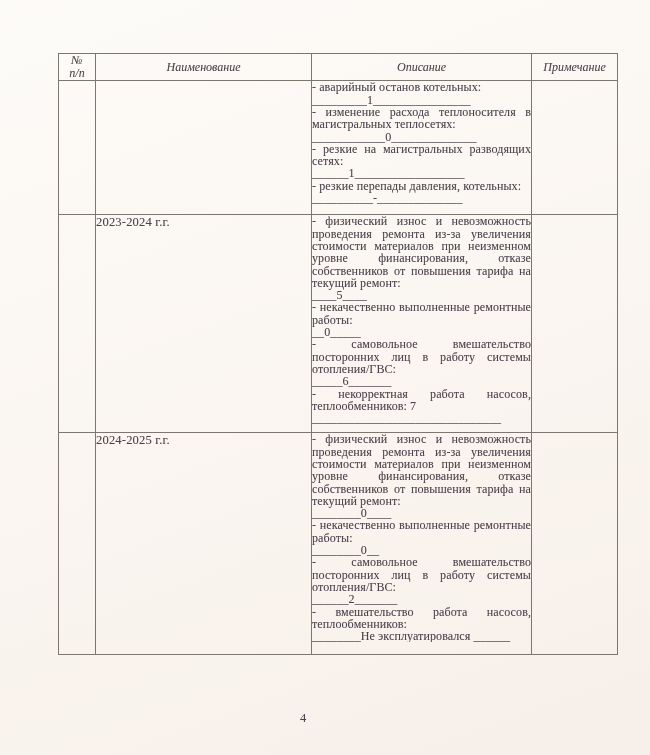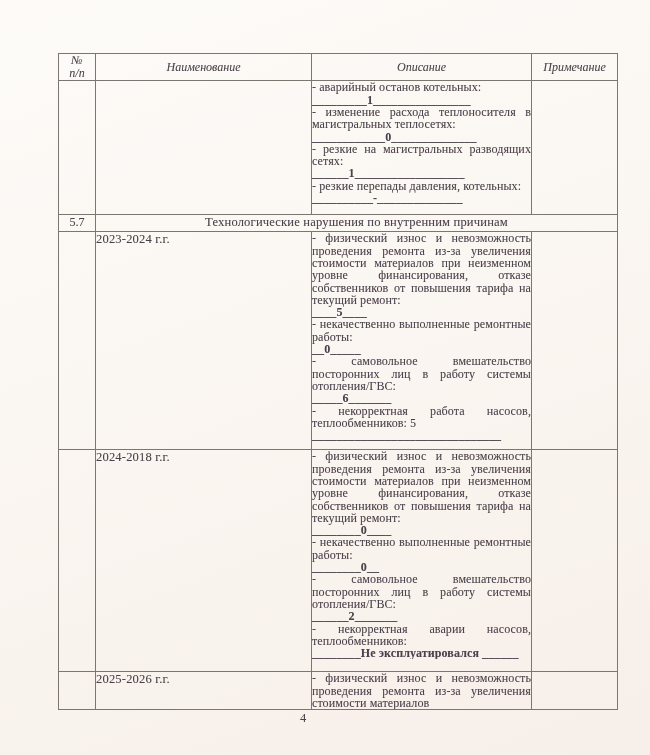--- a/index.html
+++ b/index.html
@@ -31,21 +31,21 @@
     height:26px;color:#4a444f;
   }
   .hdr-num-stack span{display:block;}
   .c-num{font-size:12px;text-align:center;padding-top:1px;}
   .c-name{font-size:12.5px;padding:2px 4px 0 10px;letter-spacing:0.2px;}
   .c-desc{
     font-size:12px;line-height:12.3px;
     padding:2px 6px 0 6px;letter-spacing:0.1px;
   }
   .c-desc .para{text-align:justify;text-align-last:left;}
-  .c-desc .val{white-space:nowrap;overflow:hidden;font-weight:bold;}
+  .c-desc .val{white-space:nowrap;overflow:hidden;}
   .c-note{font-size:12px;}
   .c-section{
     font-size:12.5px;text-align:center;
     padding:1px 0 2px 0;letter-spacing:0.2px;
   }
   .page-number{
     position:absolute;left:288px;top:711px;width:30px;
     text-align:center;font-size:12.5px;
   }
 </style>
@@ -83,59 +83,47 @@
             <div class="val">_________1________________</div>
             <div class="para">- изменение расхода теплоносителя в магистральных теплосетях:</div>
             <div class="val">____________0______________</div>
             <div class="para">- резкие на магистральных разводящих сетях:</div>
             <div class="val">______1__________________</div>
             <div class="para">- резкие перепады давления, котельных:</div>
             <div class="val">__________-______________</div>
           </td>
           <td class="c-note"></td>
         </tr>
-        <tr style="height: 17px;">
-          <td class="c-num">5.7</td>
-          <td colspan="3" class="c-section">Технологические нарушения по внутренним причинам</td>
-        </tr>
         <tr style="height: 218px;">
           <td class="c-num"></td>
           <td class="c-name">2023-2024 г.г.</td>
           <td class="c-desc">
             <div class="para">- физический износ и невозможность проведения ремонта из-за увеличения стоимости материалов при неизменном уровне финансирования, отказе собственников от повышения тарифа на текущий ремонт:</div>
             <div class="val">____5____</div>
             <div class="para">- некачественно выполненные ремонтные работы:</div>
             <div class="val">__0_____</div>
             <div class="para">- самовольное вмешательство посторонних лиц в работу системы отопления/ГВС:</div>
             <div class="val">_____6_______</div>
-            <div class="para">- некорректная работа насосов, теплообменников: 5</div>
+            <div class="para">- некорректная работа насосов, теплообменников: 7</div>
             <div class="val">_______________________________</div>
           </td>
           <td class="c-note"></td>
         </tr>
         <tr style="height: 222px;">
           <td class="c-num"></td>
-          <td class="c-name">2024-2018 г.г.</td>
+          <td class="c-name">2024-2025 г.г.</td>
           <td class="c-desc">
             <div class="para">- физический износ и невозможность проведения ремонта из-за увеличения стоимости материалов при неизменном уровне финансирования, отказе собственников от повышения тарифа на текущий ремонт:</div>
             <div class="val">________0____</div>
             <div class="para">- некачественно выполненные ремонтные работы:</div>
             <div class="val">________0__</div>
             <div class="para">- самовольное вмешательство посторонних лиц в работу системы отопления/ГВС:</div>
             <div class="val">______2_______</div>
-            <div class="para">- некорректная аварии насосов, теплообменников:</div>
+            <div class="para">- вмешательство работа насосов, теплообменников:</div>
             <div class="val">________Не эксплуатировался ______</div>
-          </td>
-          <td class="c-note"></td>
-        </tr>
-        <tr style="height: 38px;">
-          <td class="c-num"></td>
-          <td class="c-name">2025-2026 г.г.</td>
-          <td class="c-desc">
-            <div class="para">- физический износ и невозможность проведения ремонта из-за увеличения стоимости материалов</div>
           </td>
           <td class="c-note"></td>
         </tr>
       </tbody>
   </table>
 
   <div class="page-number">4</div>
 
 </div>
 

